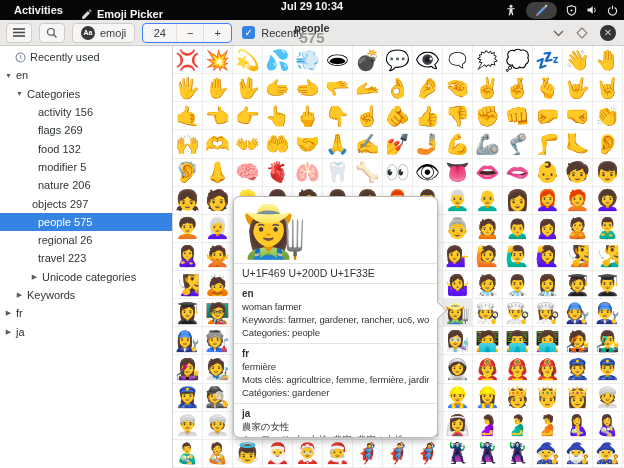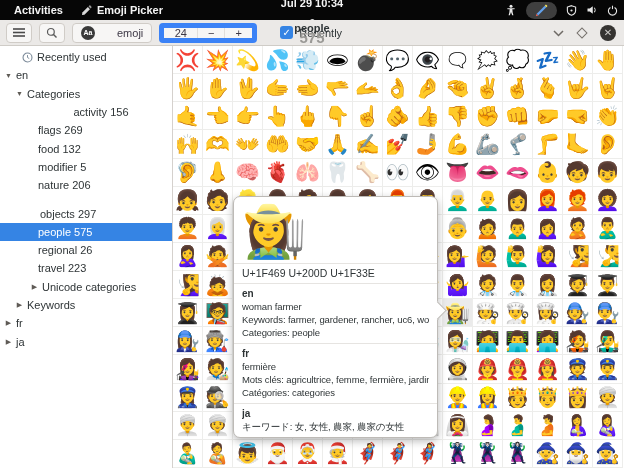--- a/index.html
+++ b/index.html
@@ -2,48 +2,48 @@
 <html><head>
 <meta charset="utf-8">
 <style>
   * { margin:0; padding:0; box-sizing:border-box; }
   html,body { width:624px; height:468px; overflow:hidden; }
   body { font-family:"Liberation Sans", sans-serif; background:#fff; }
   .screen { position:relative; width:624px; height:468px; background:#fff; }
 
   
   .topbar { position:absolute; left:0; top:0; width:624px; height:20px;
-            background:#060606; color:#f4f4f4; display:flex; align-items:center;
+            background:#060606; color:#f4f4f4; display:flex; align-items:flex-start;
             font-size:11px; }
   .tb-left { display:flex; align-items:center; gap:14px; padding-left:10px; }
   .tb-activities { font-weight:bold; padding:0 4px; }
-  .tb-app { display:flex; align-items:center; gap:5px; font-weight:bold; }
+  .tb-app { display:flex; align-items:center; gap:5px; font-weight:bold;margin-top:8px; }
   .tb-center { position:absolute; left:50%; transform:translateX(-50%);
                display:flex; align-items:center; gap:10px; font-weight:bold;flex-direction:column; }
   .tb-dot { width:5px; height:5px; border-radius:50%; background:#d9d9d9; }
   .tb-right { position:absolute; right:6px; top:0; height:20px;
               display:flex; align-items:center; gap:9px; }
   .tb-pill { background:#3f3f3f; border-radius:9px; padding:2px 9px;
              display:flex; align-items:center; }
   .ticon { display:flex; align-items:center; }
 
   
   .headerbar { position:absolute; left:0; top:20px; width:624px; height:26px;
                background:#ebe9e7; border-bottom:1px solid #cfccc7;
                display:flex; align-items:center; padding:0 6px; }
   .hb-btn { height:20px; background:#f7f6f5; border:1px solid #d0ccc7;
             border-radius:4px; display:flex; align-items:center; justify-content:center;
             color:#3d3846; font-size:11px; }
   .btn-sq { width:26px; margin-right:7px; }
-  .font-btn { padding:0 8px; gap:22px; margin-right:7px; }
+  .font-btn { padding:0 8px; gap:5px; margin-right:7px; }
   .font-circle { width:14px; height:14px; border-radius:50%; background:#3a3a3a;
                  color:#fff; font-size:7px; font-weight:bold;
                  display:flex; align-items:center; justify-content:center; }
-  .size-group { display:flex; height:20px; border:5px solid #3b82f6; border-radius:4px;
-                overflow:hidden; background:#f7f6f5; margin-right:23px;text-align:center; }
+  .size-group { display:flex; height:20px; border:1px solid #3b82f6; border-radius:4px;
+                overflow:hidden; background:#f7f6f5; margin-right:10px;text-align:center; }
   .size-group > div { display:flex; align-items:center; justify-content:center;
                       font-size:11px; color:#3d3846; }
   .size-val { width:34px; border-right:1px solid #e2dfdb; }
   .size-minus { width:27px; border-right:1px solid #e2dfdb; color:#666; }
   .size-plus { width:27px; color:#666; }
   .chk-row { display:flex; align-items:center; gap:6px; font-size:11px; color:#2e3436; }
   .checkbox { width:13px; height:13px; border-radius:3px; background:#3584e4;
               color:#fff; font-size:10px; line-height:13px; text-align:center; }
   .hb-title { position:absolute; left:50%; transform:translateX(-50%); top:3px;
               text-align:center; line-height:10px; }
@@ -196,59 +196,59 @@
             <polyline points="1,1 5.5,5.5 10,1" fill="none" stroke="#6e6a65" stroke-width="1.5"></polyline>
           </svg>
       </span>
       <span class="diamond"></span>
       <span class="close-btn">✕</span>
     </div>
   </div>
 
   <div class="main">
     <div class="sidebar">
-        <div class="side-item" style="padding-left: 4px; margin-left: 7px;">
+        <div class="side-item" style="padding-left: 4px;">
           <span class="expander"></span>
           <span class="clockicon">
             <svg width="11" height="11" viewBox="0 0 16 16">
               <circle cx="8" cy="8" r="6.5" fill="none" stroke="#7b8a99" stroke-width="1.6"></circle>
               <path d="M8 4.5V8l2.5 1.5" fill="none" stroke="#7b8a99" stroke-width="1.4"></path>
             </svg>
           </span>
           <span class="side-label">Recently used</span>
         </div>
         <div class="side-item" style="padding-left: 4px;">
           <span class="expander">▼</span>
           <span class="side-label">en</span>
         </div>
         <div class="side-item" style="padding-left: 15px;">
           <span class="expander">▼</span>
           <span class="side-label">Categories</span>
         </div>
-        <div class="side-item" style="padding-left: 18px; justify-content: center;">
+        <div class="side-item" style="padding-left: 26px;">
           <span class="expander"></span>
           <span class="side-label">activity 156</span>
         </div>
         <div class="side-item" style="padding-left: 26px;">
           <span class="expander"></span>
           <span class="side-label">flags 269</span>
         </div>
         <div class="side-item" style="padding-left: 26px;">
           <span class="expander"></span>
           <span class="side-label">food 132</span>
         </div>
         <div class="side-item" style="padding-left: 26px;">
           <span class="expander"></span>
           <span class="side-label">modifier 5</span>
         </div>
         <div class="side-item" style="padding-left: 26px;">
           <span class="expander"></span>
           <span class="side-label">nature 206</span>
         </div>
-        <div class="side-item" style="padding-left: 28px; margin-top: 10px;">
+        <div class="side-item" style="padding-left: 20px;">
           <span class="expander"></span>
           <span class="side-label">objects 297</span>
         </div>
         <div class="side-item selected" style="padding-left: 26px;">
           <span class="expander"></span>
           <span class="side-label">people 575</span>
         </div>
         <div class="side-item" style="padding-left: 26px;">
           <span class="expander"></span>
           <span class="side-label">regional 26</span>
@@ -513,22 +513,23 @@
         <div class="tt-section">
           <div class="tt-line tt-lang">en</div>
           <div class="tt-line">woman farmer</div>
           <div class="tt-line">Keywords: farmer, gardener, rancher, uc6, woman</div>
           <div class="tt-line">Categories: people</div>
         </div>
         <div class="tt-section">
           <div class="tt-line tt-lang">fr</div>
           <div class="tt-line">fermière</div>
           <div class="tt-line">Mots clés: agricultrice, femme, fermière, jardinière</div>
-          <div class="tt-line">Catégories: categories</div>
+          <div class="tt-line">Catégories: gardener</div>
         </div>
         <div class="tt-section">
           <div class="tt-line tt-lang">ja</div>
+          <div class="tt-line">農家の女性</div>
           <div class="tt-line">キーワード: 女, 女性, 農家, 農家の女性</div>
         </div>
       </div>
   </div>
 
 </div>
 
 </body></html>

